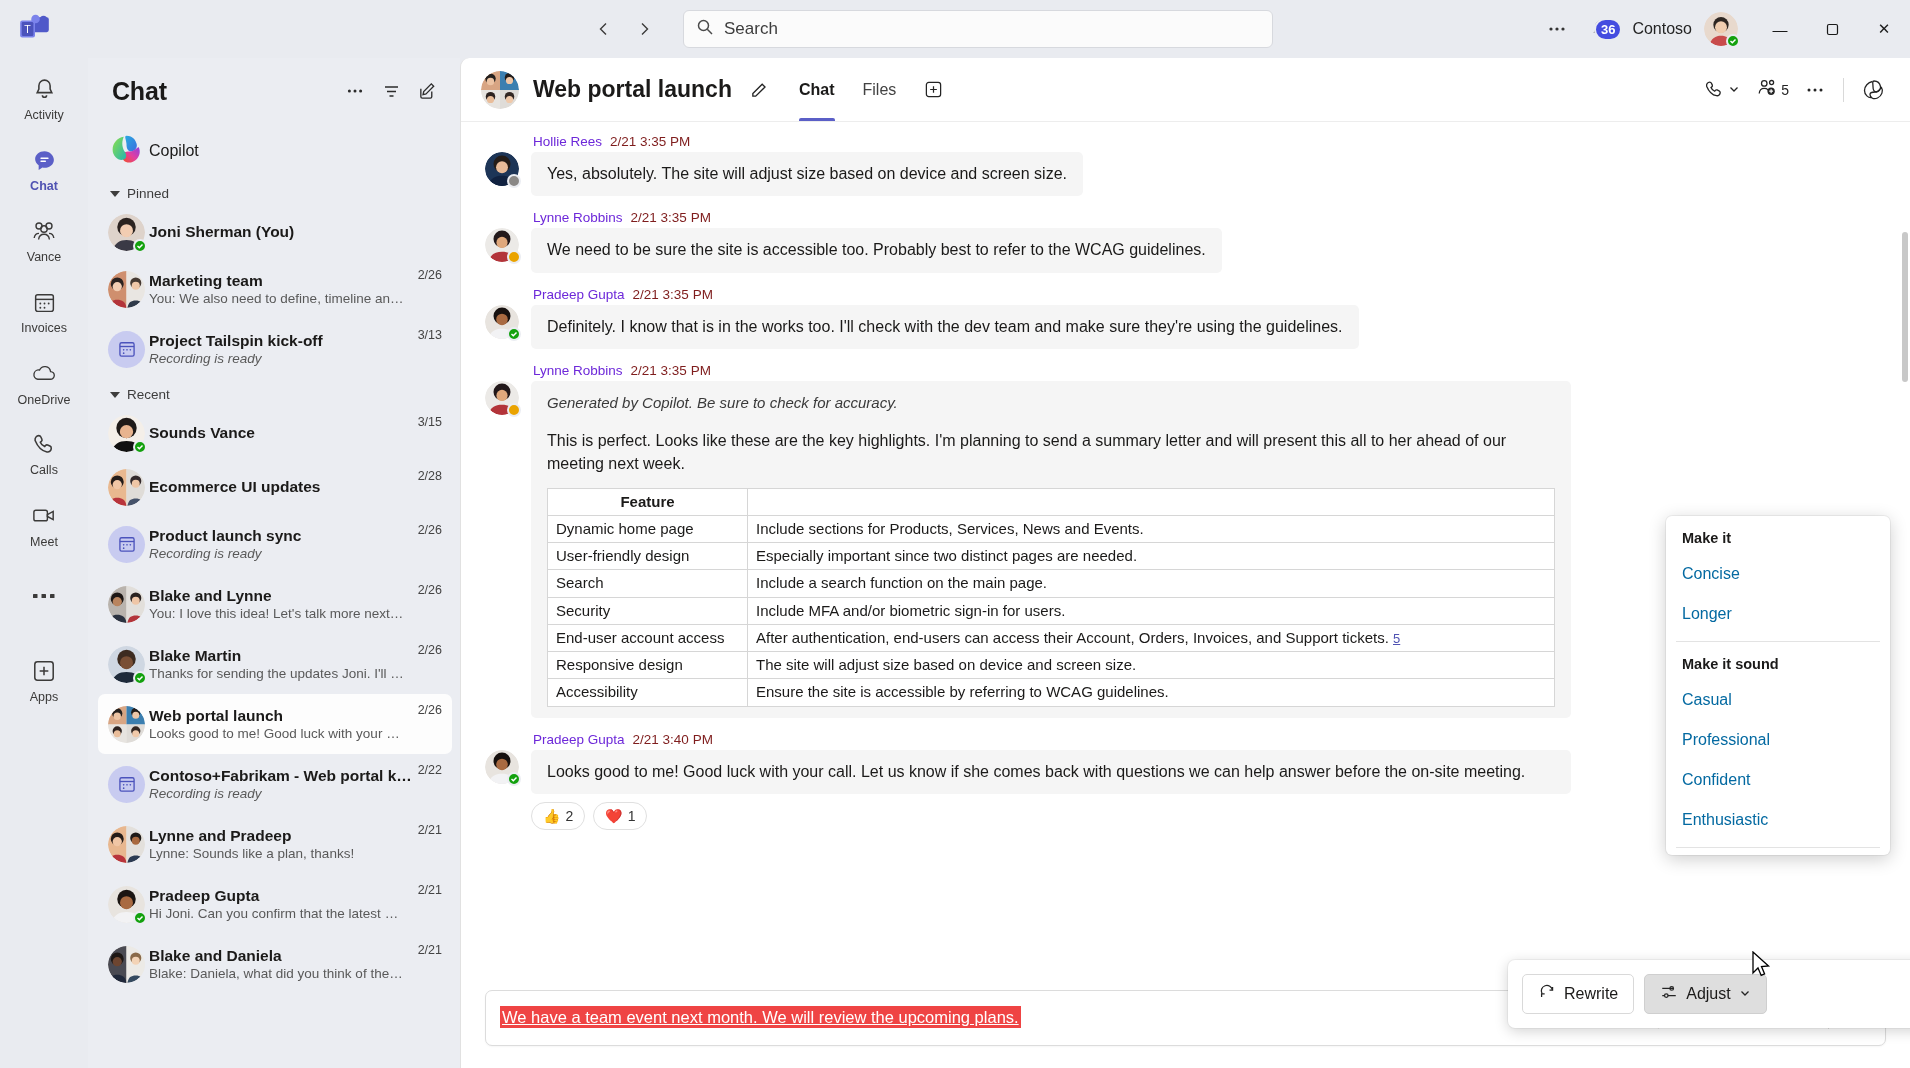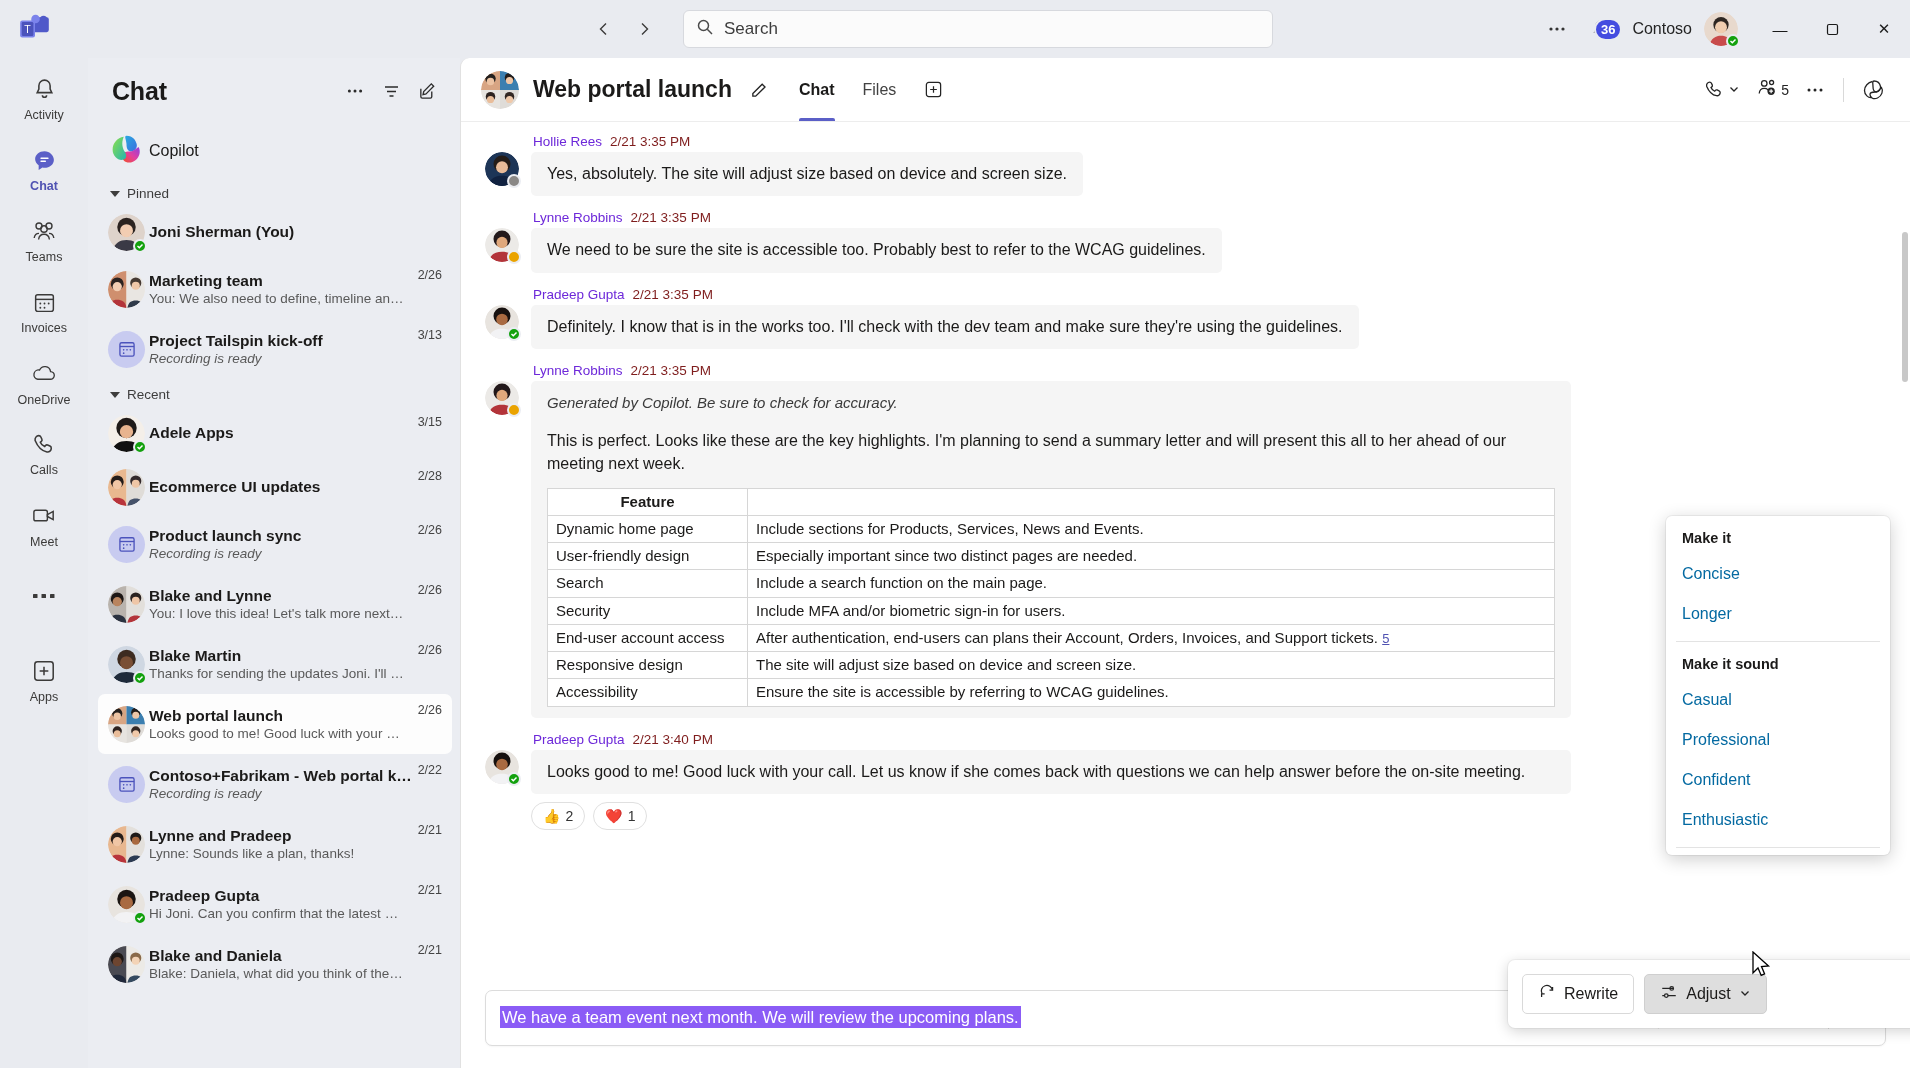--- a/index.html
+++ b/index.html
@@ -260,22 +260,22 @@
   .cursor-arrow { position: absolute; left: 1290px; top: 893px; z-index: 60; pointer-events: none; }
 
   
   .compose-wrap { padding: 10px 24px 22px 24px; }
   .compose {
     border: 1px solid #dcdcdc; border-radius: 7px; background: #fff;
     min-height: 56px; display: flex; align-items: center; padding: 0 12px 0 14px;
     box-shadow: 0 1px 2px rgba(0,0,0,0.04);
   }
   .compose-text {
-    flex: 1; font-size: 16.5px; color: #fff; background: #8b5cf6;
-    padding: 2px 2px; line-height: 1.3; display: inline;
+    flex: 1; font-size: 16.5px; color: #fff; background: #ef4444;
+    padding: 2px 2px; line-height: 1.3; display: inline; text-decoration: underline;
   }
   .compose-text-hold { flex: 1; min-width:0; }
   .compose-icons { display: flex; align-items: center; gap: 2px; }
   .ci { width: 36px; height: 36px; border-radius: 5px; cursor: pointer;
     display:flex; align-items:center; justify-content:center; color:#242424; }
   .ci-divider { width: 1px; height: 22px; background: #dedede; margin: 0 6px; }
 
   .scrollbar {
     position: absolute; right: 2px; top: 110px; width: 6px; height: 150px;
     background: #c8c8c8; border-radius: 3px;
@@ -397,21 +397,21 @@
       <div class="rail-item">
         <span>
           <svg width="26" height="26" viewBox="0 0 26 26" fill="none" stroke="#3b3a39" stroke-width="1.4">
             <circle cx="8" cy="8" r="3"></circle>
               <circle cx="18" cy="8" r="3"></circle>
               <circle cx="13" cy="11" r="3.2"></circle>
             <path d="M3.2 20c.4-3 2.4-4.6 4.8-4.6M22.8 20c-.4-3-2.4-4.6-4.8-4.6"></path>
             <path d="M7.6 21.5c.4-3.4 2.6-5.2 5.4-5.2s5 1.8 5.4 5.2"></path>
           </svg>
         </span>
-        <span class="lbl">Teams</span>
+        <span class="lbl">Vance</span>
       </div>
 
       <div class="rail-item">
         <span>
           <svg width="25" height="25" viewBox="0 0 24 24" fill="none" stroke="#3b3a39" stroke-width="1.4">
             <rect x="3.5" y="4.5" width="17" height="16" rx="2"></rect>
               <path d="M3.5 9h17"></path>
             <circle cx="8" cy="13" r="0.9" fill="#3b3a39" stroke="none"></circle>
               <circle cx="12" cy="13" r="0.9" fill="#3b3a39" stroke="none"></circle>
             <circle cx="16" cy="13" r="0.9" fill="#3b3a39" stroke="none"></circle>
@@ -625,21 +625,21 @@
                 <path d="M4 40c2-9 8-12 16-12s14 3 16 12z" fill="#111"></path>
                 </g>
             </svg>
             <div class="presence">
               <svg width="8" height="8" viewBox="0 0 8 8" stroke="#fff" stroke-width="1.4" fill="none">
                   <path d="M1.5 4l1.8 1.8L6.5 2.4"></path>
                 </svg>
             </div>
           </div>
           <div class="cl-text">
-            <div class="cl-name">Adele Apps</div>
+            <div class="cl-name">Sounds Vance</div>
           </div>
           <div class="cl-date">3/15</div>
         </div>
 
         <div class="cl-row">
           <div class="cl-avatar">
             <svg class="ph" viewBox="0 0 40 40">
               <defs>
                   <clipPath id="p4">
                     <circle cx="20" cy="20" r="20"></circle>
@@ -1089,21 +1089,21 @@
                   <tr>
                     <td>Search</td>
                     <td>Include a search function on the main page.</td>
                   </tr>
                   <tr>
                     <td>Security</td>
                     <td>Include MFA and/or biometric sign-in for users.</td>
                   </tr>
                   <tr>
                     <td>End-user account access</td>
-                    <td><span>After authentication, end-users can plans their Account, Orders, Invoices, and Support tickets.</span> <span class="cite">5</span></td>
+                    <td><span>After authentication, end-users can access their Account, Orders, Invoices, and Support tickets.</span> <span class="cite">5</span></td>
                   </tr>
                   <tr>
                     <td>Responsive design</td>
                     <td>The site will adjust size based on device and screen size.</td>
                   </tr>
                   <tr>
                     <td>Accessibility</td>
                     <td>Ensure the site is accessible by referring to WCAG guidelines.</td>
                   </tr>
                 </tbody>

